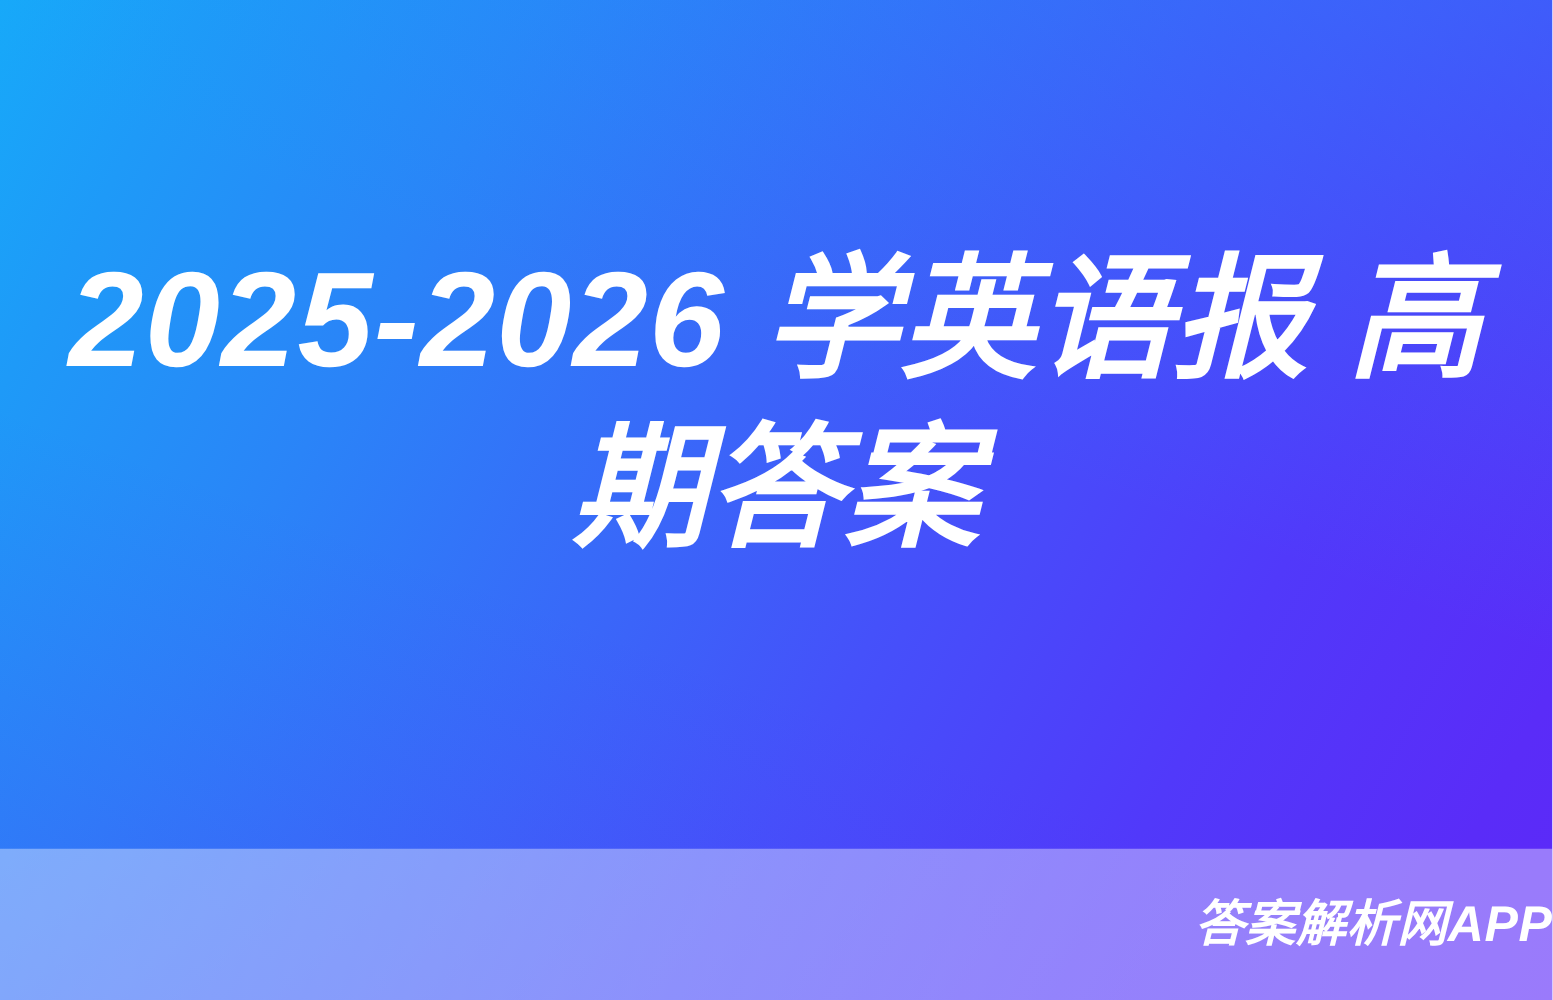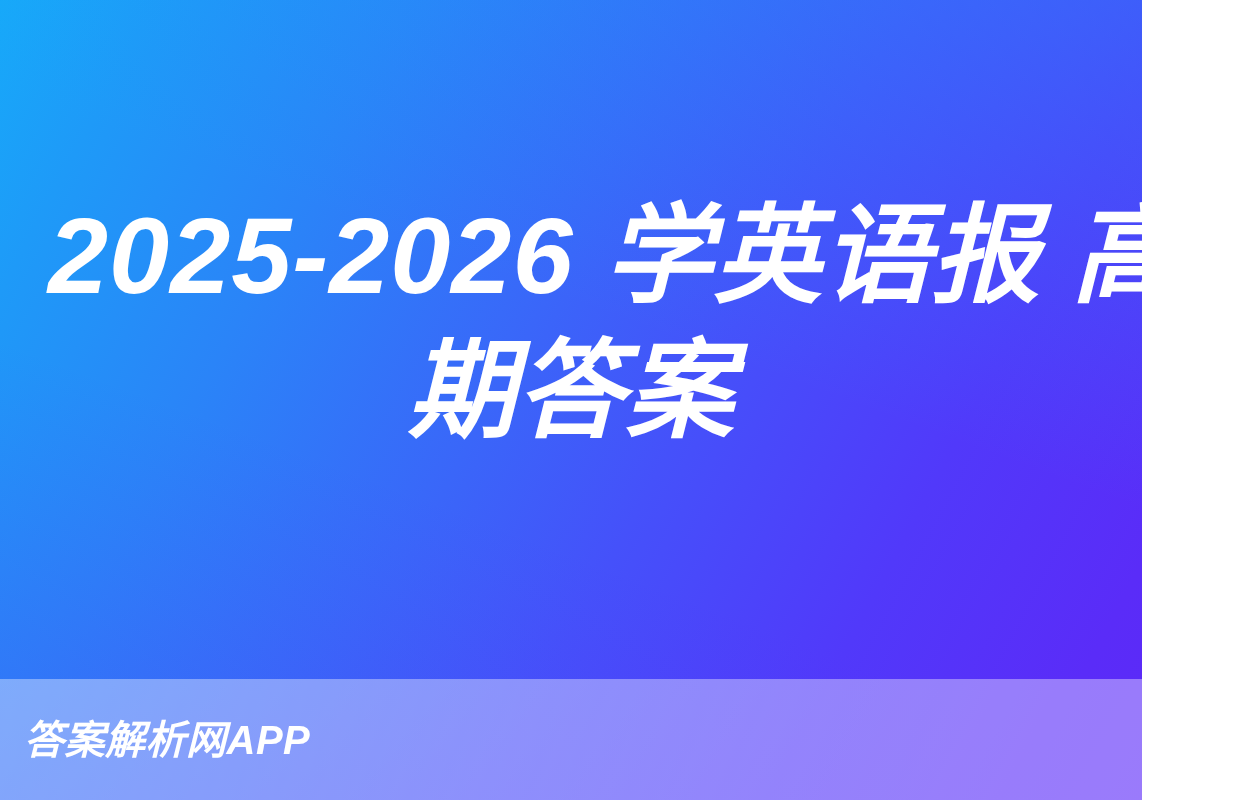--- a/index.html
+++ b/index.html
@@ -7,21 +7,21 @@
     margin: 0;
     padding: 0;
     background: #ffffff;
   }
   body {
     font-family: "Liberation Sans", "DejaVu Sans", sans-serif;
   }
 
   .poster {
     position: relative;
-    width: 1142px;
+    width: 1242px;
     height: 800px;
     overflow: hidden;
     
     background:
       linear-gradient(118deg,
         #17A9F9 0%,
         #1E9AF8 10%,
         #2A84F8 26%,
         #3A66F9 45%,
         #4551FA 58%,
@@ -74,21 +74,21 @@
   .bottom-bar {
     position: absolute;
     left: 0;
     right: 0;
     top: 679px;
     height: 121px;
     z-index: 3;
     background: rgba(255, 255, 255, 0.38);
     display: flex;
     align-items: center;
-    justify-content: flex-start;
+    justify-content: flex-end;
     padding-left: 24px;
   }
 
   .watermark {
     color: #ffffff;
     font-family: "Liberation Sans", "DejaVu Sans", sans-serif;
     font-weight: 700;
     font-style: italic;
     font-size: 40px;
     line-height: 1;

